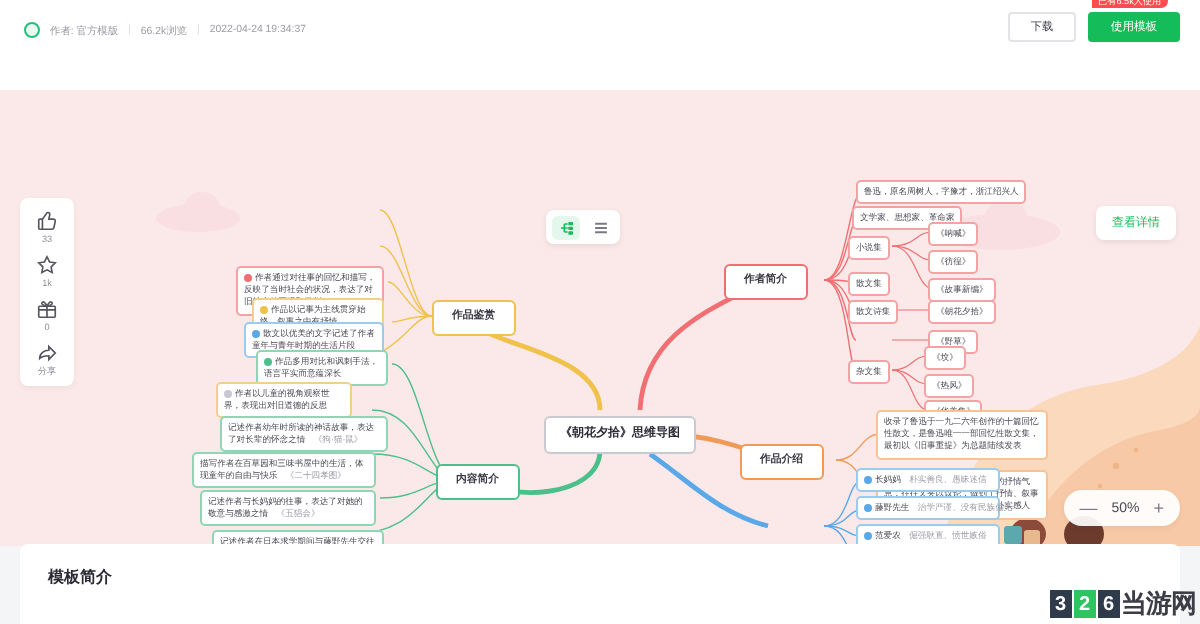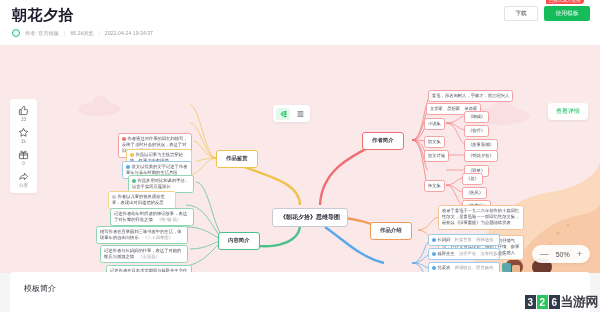--- a/index.html
+++ b/index.html
@@ -231,21 +231,21 @@
     position: absolute;
     left: 10px; right: 10px; bottom: 0;
     height: 40px;
     background: #fff;
     border-radius: 4px 4px 0 0;
     padding: 11px 14px;
   }
   .section-title {
     font-size: 8px;
     color: #2b2b36;
-    font-weight: normal;
+    font-weight: bold;
   }
 
   .watermark {
     position: absolute;
     right: 2px; bottom: 1px;
     display: flex; align-items: center;
     font-size: 13px; font-weight: bold;
     color: #3d3d47;
     letter-spacing: -0.5px;
   }
@@ -253,21 +253,20 @@
   .wm-b {
     width: 11px; height: 14px;
     display: flex; align-items: center; justify-content: center;
     font-size: 10px; color: #fff; font-weight: bold;
   }
 </style>
 </head>
 <body>
 
 <div class="header">
-  <div class="page-title">朝花夕拾</div>
   <div class="meta-row">
     <span class="meta-avatar"></span>
     <span>作者: 官方模版</span>
     <span class="meta-sep">|</span>
     <span>66.2k浏览</span>
     <span class="meta-sep">|</span>
     <span>2022-04-24 19:34:37</span>
   </div>
 
   <div class="header-actions">

